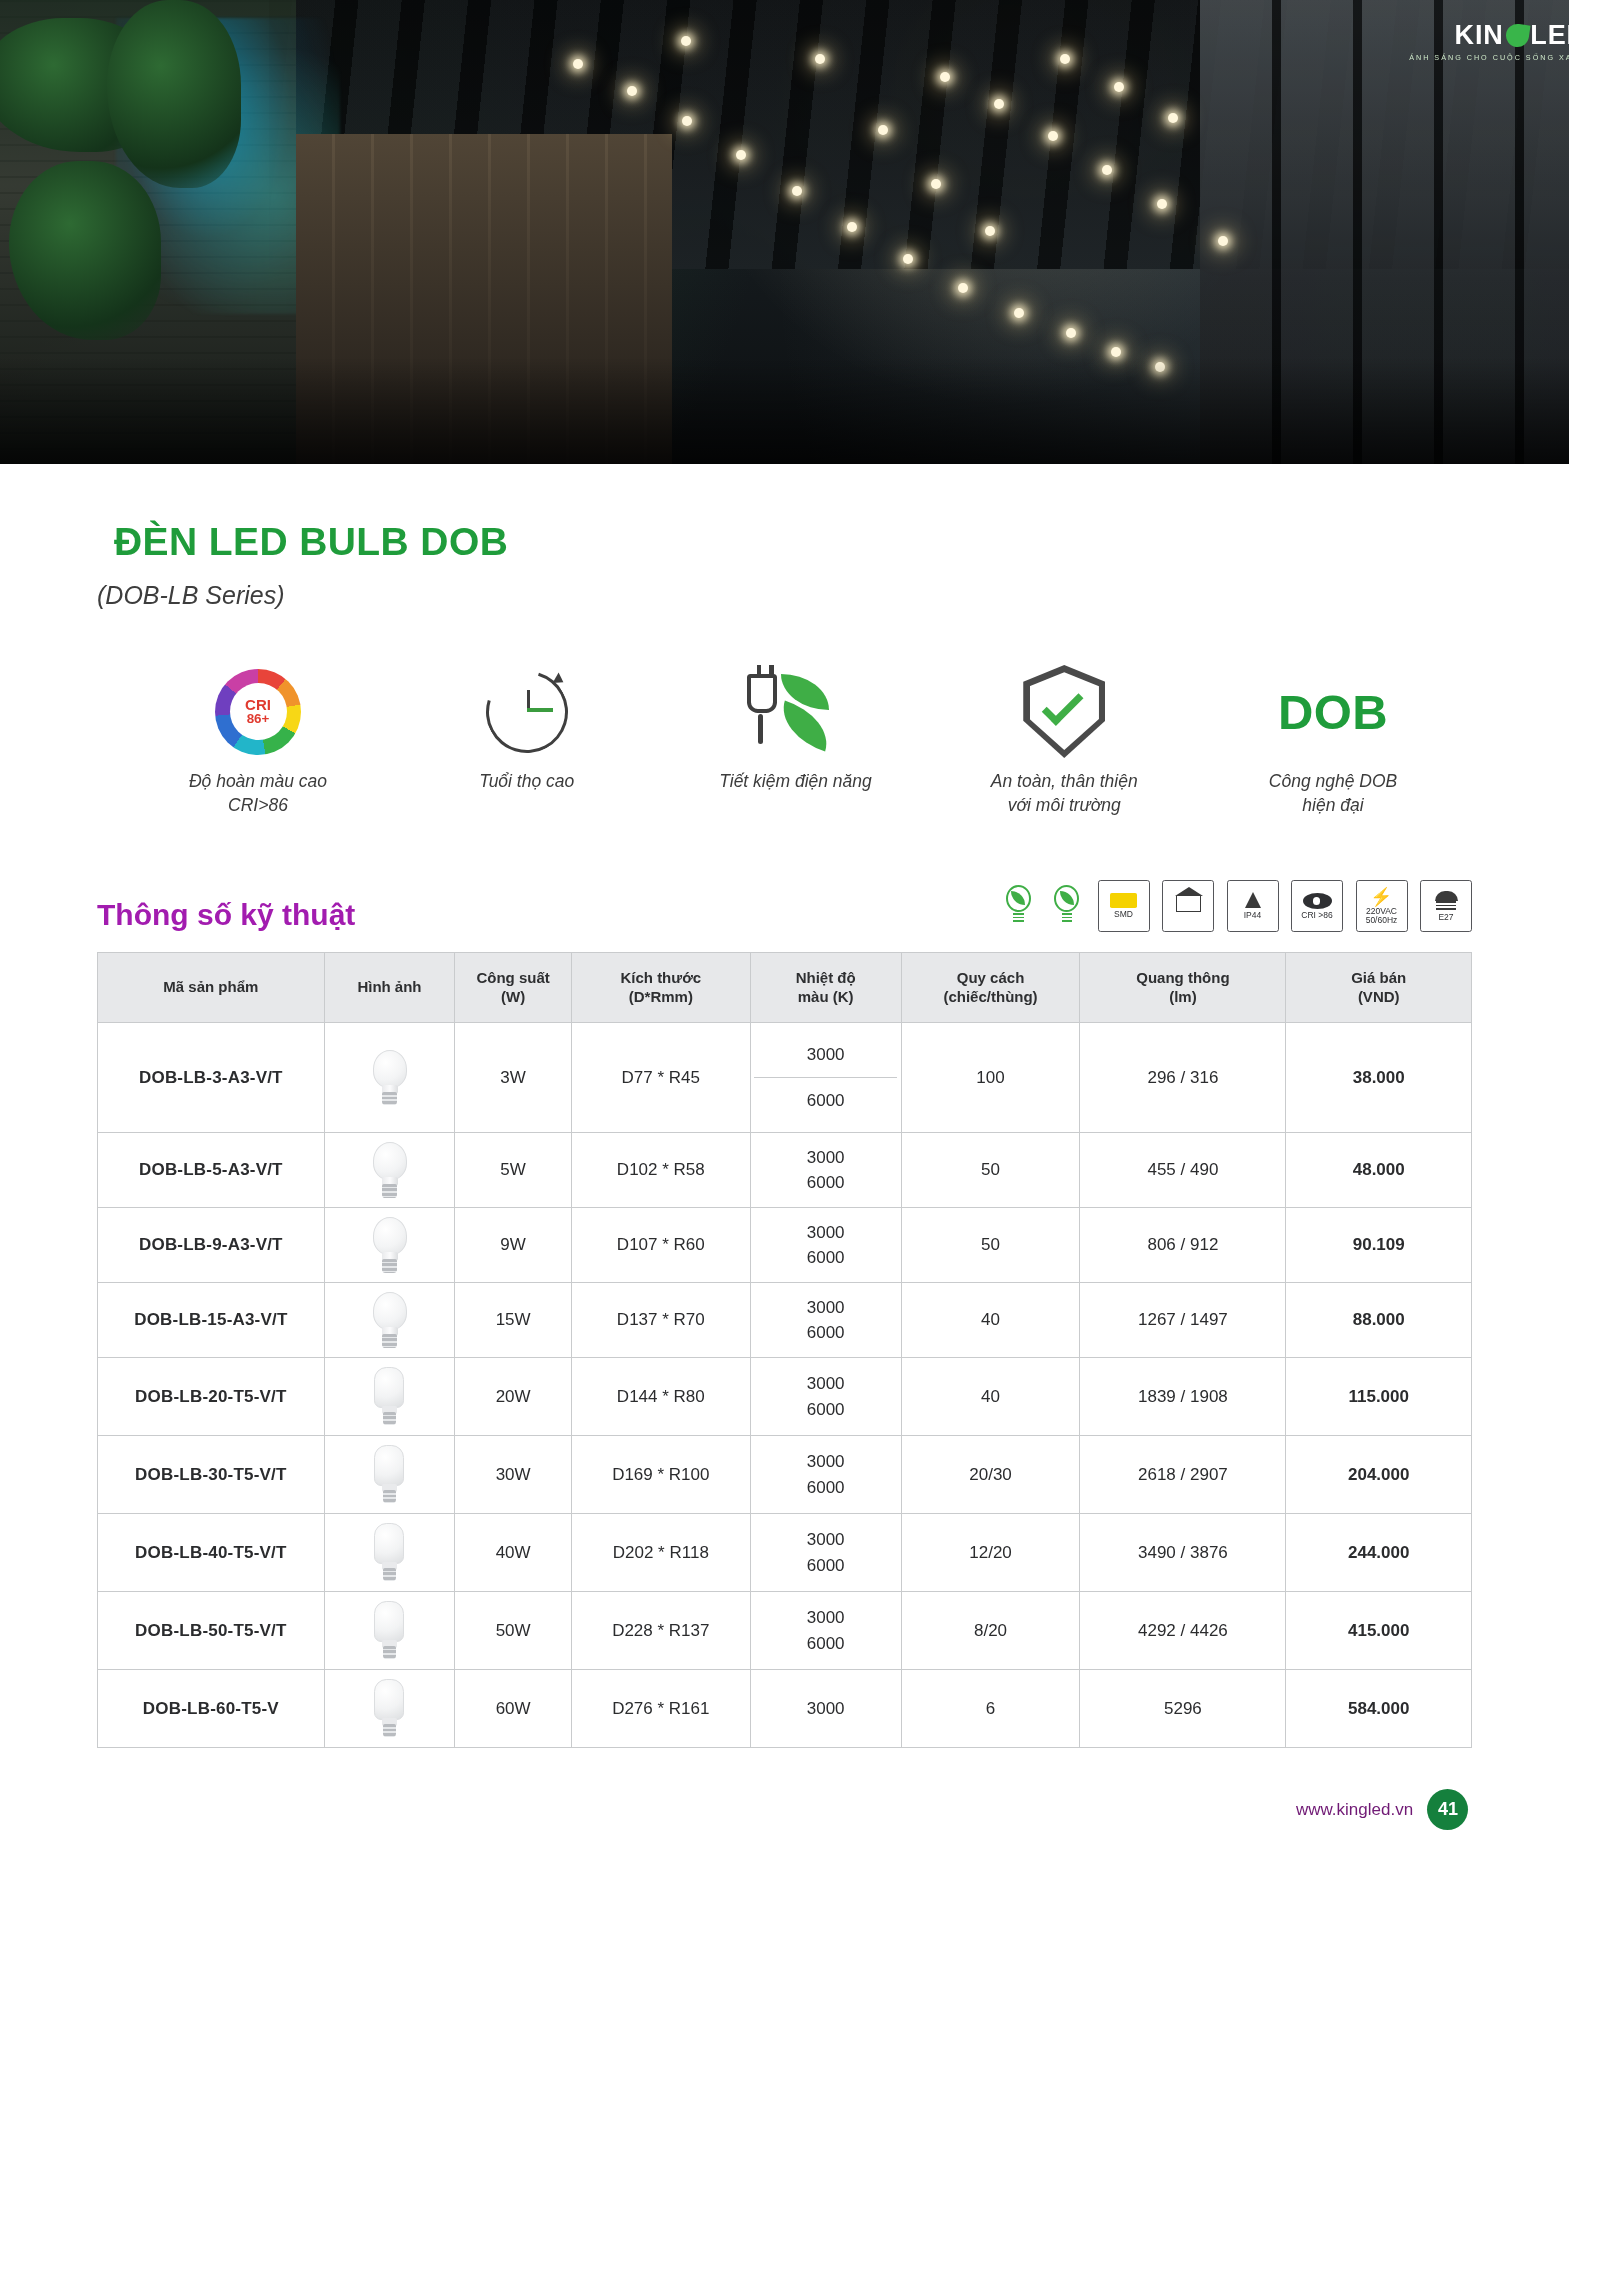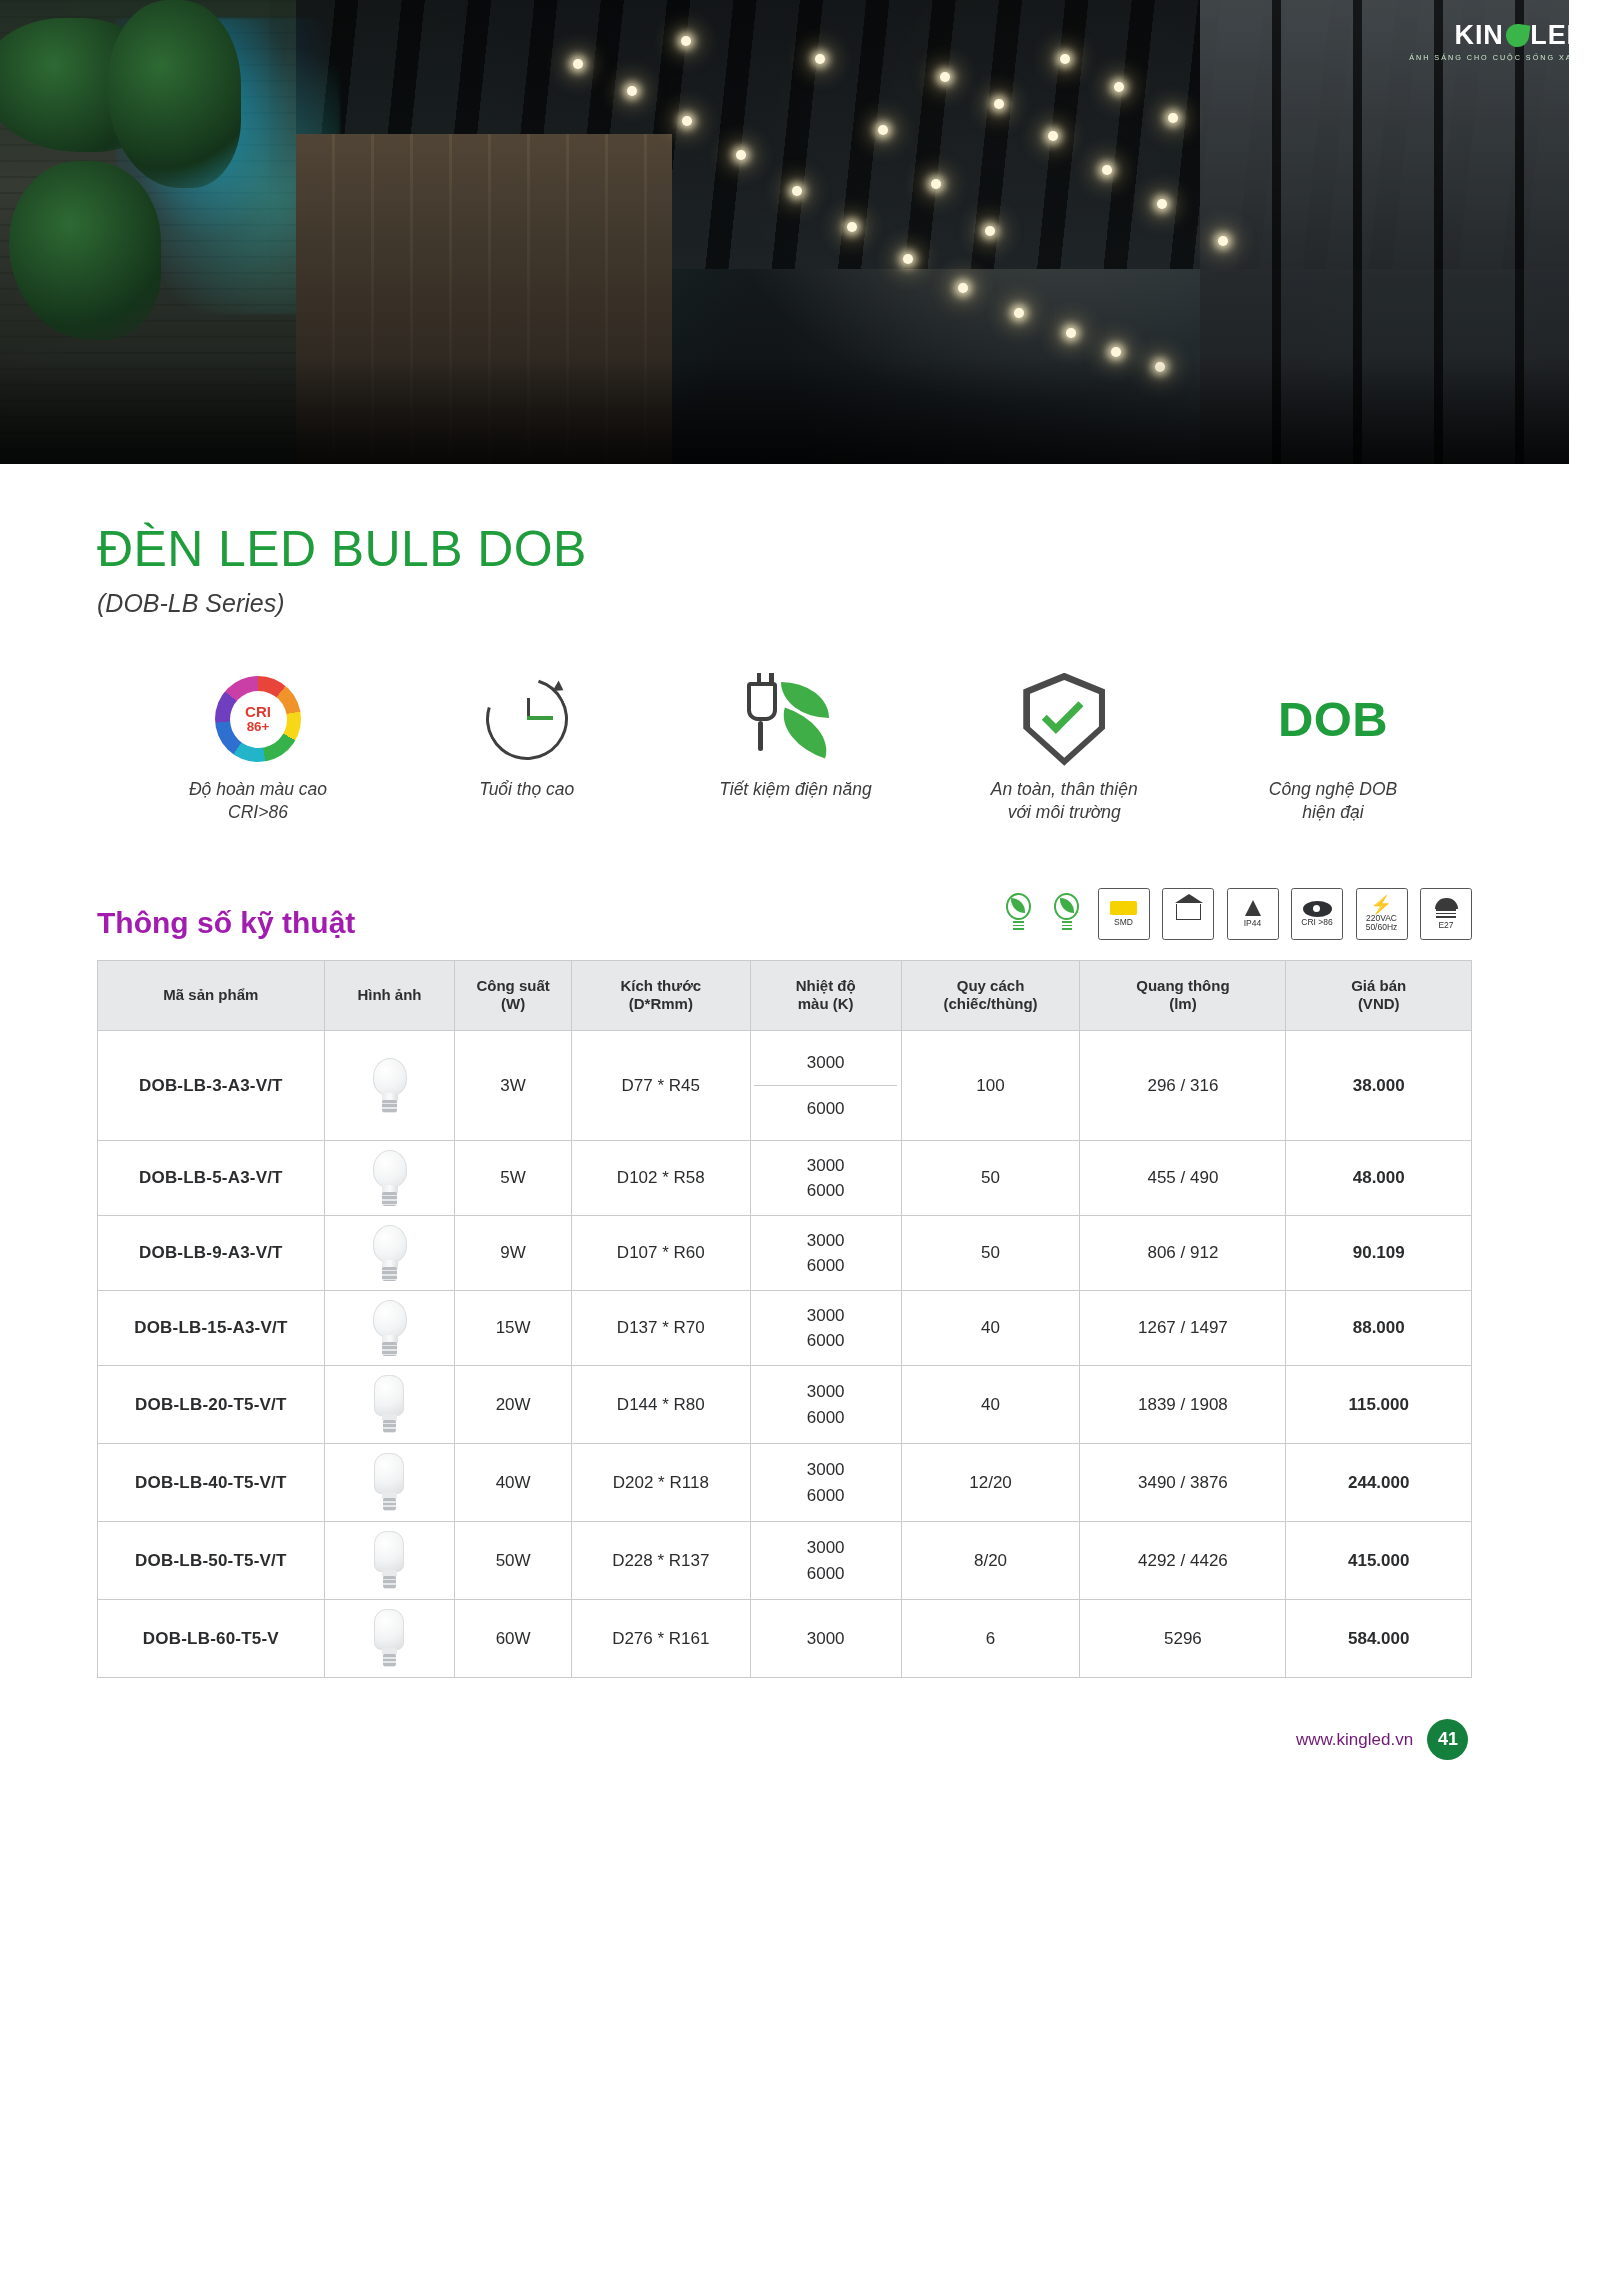--- a/index.html
+++ b/index.html
@@ -105,23 +105,23 @@
   }
   .hero-logo .tagline {
     font-size: 7.2px; color: #cfe9c9; letter-spacing: 2px; margin-top: 2.7px;
   }
 
   
   .content { padding: 0 97px; }
 
   .title-block { margin-top: 56px; }
   h1.title {
-    margin: 0;
-    font-size: 50px;
-    font-weight: 400;
+    margin: 17px;
+    font-size: 39px;
+    font-weight: 700;
     color: #1f9c3b;
     letter-spacing: 0.4px;
   }
   .subtitle {
     margin-top: 10.7px;
     font-size: 25px;
     font-style: italic;
     color: #3d3d3d;
   }
 
@@ -603,20 +603,41 @@
               <div class="temp-stack">
                 <div>3000</div>
                 <div>6000</div>
               </div>
             </td>
             <td>40</td>
             <td>1839 / 1908</td>
             <td class="price">115.000</td>
           </tr>
           <tr>
+            <td class="code">DOB-LB-30-T5-V/T</td>
+            <td>
+              <div class="bulb-t">
+                <div class="glass"></div>
+                <div class="neck"></div>
+                <div class="cap"></div>
+              </div>
+            </td>
+            <td>30W</td>
+            <td>D169 * R100</td>
+            <td>
+              <div class="temp-stack">
+                <div>3000</div>
+                <div>6000</div>
+              </div>
+            </td>
+            <td>20/30</td>
+            <td>2618 / 2907</td>
+            <td class="price">204.000</td>
+          </tr>
+          <tr>
             <td class="code">DOB-LB-40-T5-V/T</td>
             <td>
               <div class="bulb-t">
                 <div class="glass"></div>
                 <div class="neck"></div>
                 <div class="cap"></div>
               </div>
             </td>
             <td>40W</td>
             <td>D202 * R118</td>

